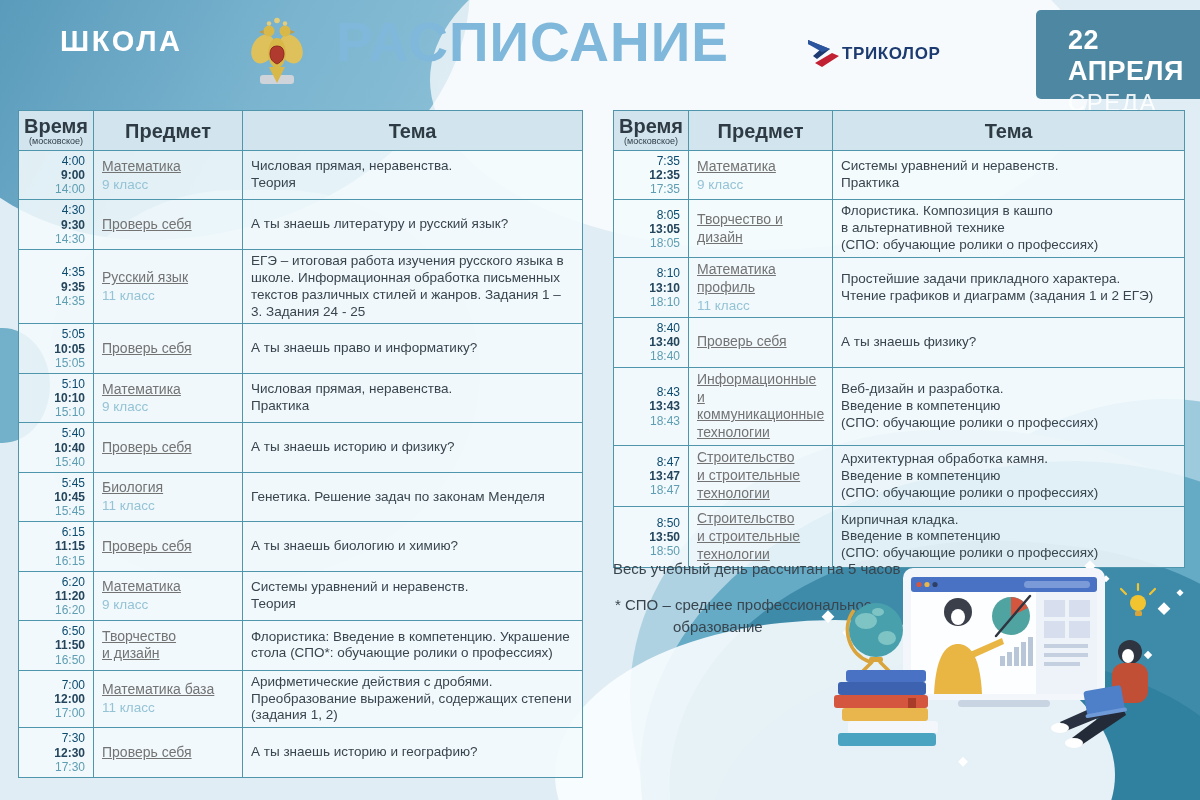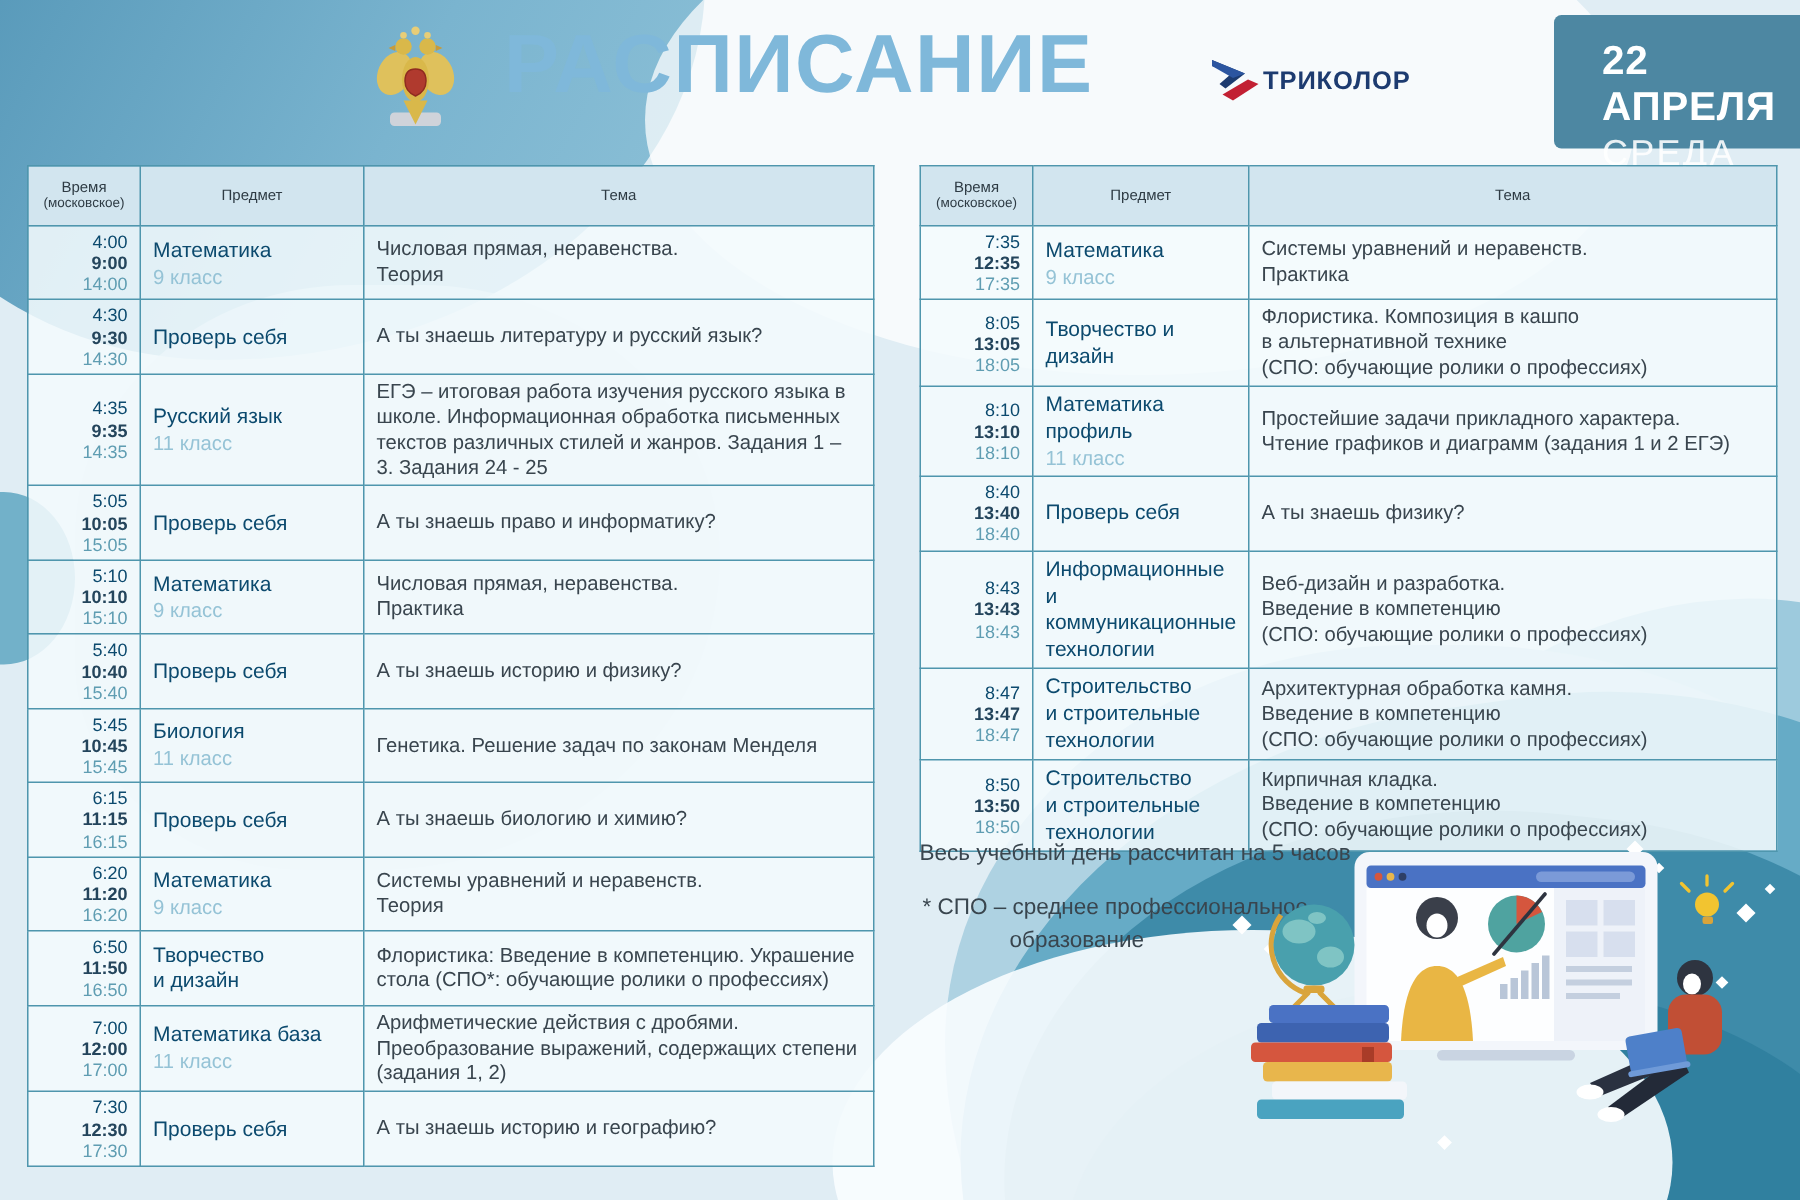--- a/index.html
+++ b/index.html
@@ -40,30 +40,30 @@
     background:#4d87a2; border-radius:5px; padding:15px 0 0 32px; color:#fff; }
   .date-line1 { font-size:27px; font-weight:700; letter-spacing:.5px; }
   .date-line2 { font-size:24px; font-weight:400; letter-spacing:1.5px; color:rgba(255,255,255,.88); margin-top:2px; }
 
   
   table.schedule { position:absolute; border-collapse:collapse; table-layout:fixed; z-index:10; }
   #left-table  { left:18px;  top:110px; width:565px; }
   #right-table { left:613px; top:110px; width:572px; }
   .schedule th, .schedule td { border:1.5px solid #4f96ad; vertical-align:middle; }
   .schedule thead th { background:#d2e5ef; height:40px; color:#2e3b44; padding:2px; }
-  .th-main { font-size:10px; font-weight:400; display:block; line-height:1.1; }
+  .th-main { font-size:20px; font-weight:700; display:block; line-height:1.1; }
   .th-sub  { font-size:9px;  font-weight:400; display:block; line-height:1.1; }
   .schedule tbody td { background:rgba(244,250,253,0.87); padding:3px 8px; }
   td.col-time { width:75px; text-align:right; padding-right:12px; font-size:12px; line-height:1.18; }
   .time-1 { display:block; color:#0c4a6e; }
   .time-2 { display:block; color:#24455c; font-weight:700; }
   .time-3 { display:block; color:#5f9db2; }
   td.col-subject { width:149px; padding-left:12px; }
   #right-table td.col-subject { width:144px; }
-  .subject-name  { font-size:14px; color:#0c4a6e; line-height:1.28; white-space:pre-line; }
+  .subject-name  { font-size:14px; color:#737373; line-height:1.28; white-space:pre-line;text-decoration:underline; }
   .subject-class { font-size:13.5px; color:#95c3d6; line-height:1.28; white-space:pre-line; }
   td.col-topic { font-size:13.5px; color:#39454e; line-height:1.25; white-space:pre-line; padding-left:12px; }
 
   
   .note-duration { position:absolute; left:613px; top:560px; z-index:11; font-size:15px; color:#39454e; }
   .note-spo { position:absolute; left:615px; top:594px; z-index:11; font-size:15px; color:#39454e; line-height:1.45; }
   .note-spo .line2 { margin-left:58px; }
 
   
   .illustration { position:absolute; left:808px; top:552px; z-index:12; }
@@ -76,20 +76,21 @@
 <div class="decor blob-midleft"></div>
 <div class="decor blob-left-teal"></div>
 <div class="decor wave0"></div>
 <div class="decor wave1"></div>
 <div class="decor wave2"></div>
 <div class="decor wave3"></div>
 <div class="decor wave4"></div>
 <div class="decor blob-white-bottom"></div>
 
 <div class="logo">
+  <div class="logo-row2">ШКОЛА</div>
 </div>
 
 <svg class="emblem" width="54" height="80" viewBox="0 0 54 80">
   <rect x="10" y="60" width="34" height="9" rx="3" fill="#cfd3da"></rect>
   <polygon points="27,68 19,52 35,52" fill="#d9b84a"></polygon>
   <ellipse cx="13" cy="34" rx="11" ry="15" fill="#dfc15c" transform="rotate(24 13 34)"></ellipse>
   <ellipse cx="41" cy="34" rx="11" ry="15" fill="#dfc15c" transform="rotate(-24 41 34)"></ellipse>
   <ellipse cx="27" cy="38" rx="9" ry="15" fill="#d9b84a"></ellipse>
   <circle cx="19" cy="16" r="5.5" fill="#d9b84a"></circle>
   <circle cx="35" cy="16" r="5.5" fill="#d9b84a"></circle>

